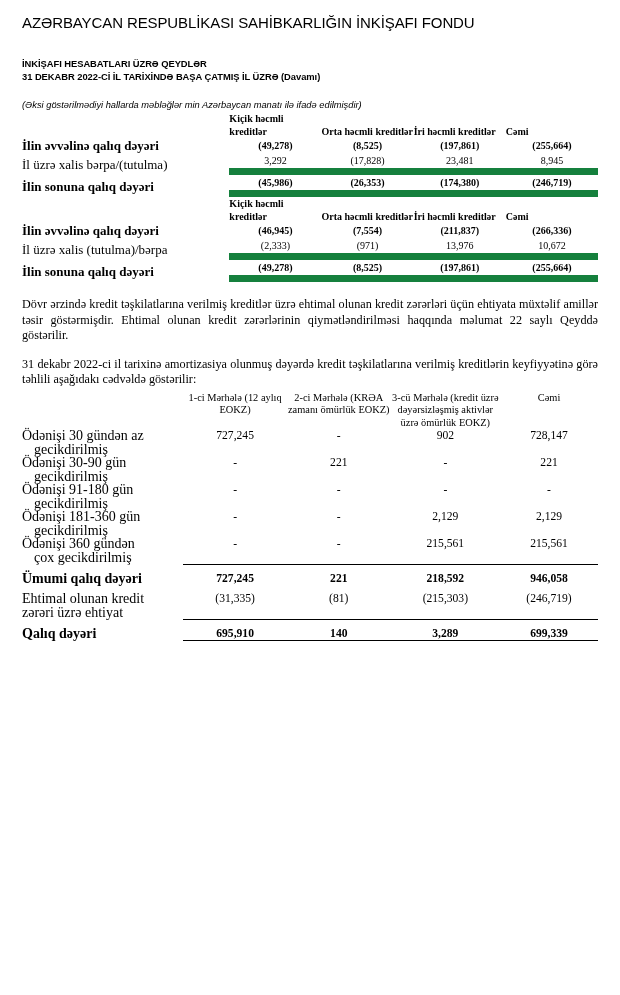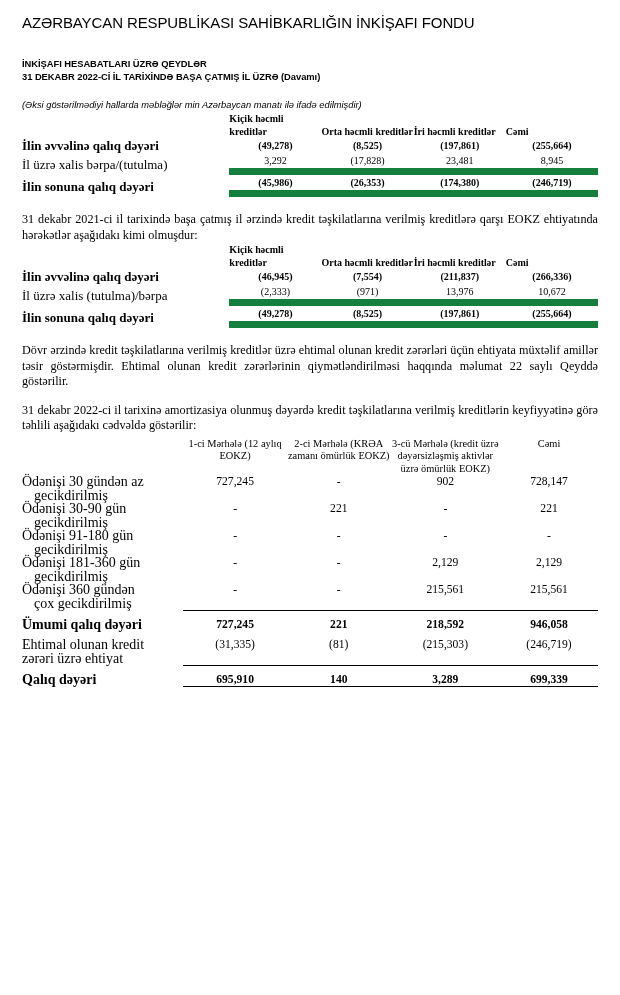--- a/index.html
+++ b/index.html
@@ -165,21 +165,20 @@
     <tr class="rowpad2 underline-cells">
       <td class="lbl b">İlin sonuna qalıq dəyəri</td>
       <td class="num b">(45,986)</td>
       <td class="num b">(26,353)</td>
       <td class="num b">(174,380)</td>
       <td class="num b">(246,719)</td>
     </tr>
   </tbody>
     </table>
 
-  <div class="para">31 dekabr 2021-ci il tarixində başa çatmış il ərzində kredit təşkilatlarına verilmiş kreditlərə qarşı EOKZ ehtiyatında hərəkətlər aşağıdakı kimi olmuşdur:</div>
 
   <table class="fin">
     <colgroup>
       <col style="width:36%">
         <col style="width:16%">
         <col style="width:16%">
         <col style="width:16%">
         <col style="width:16%">
     </colgroup>
     <tbody>

